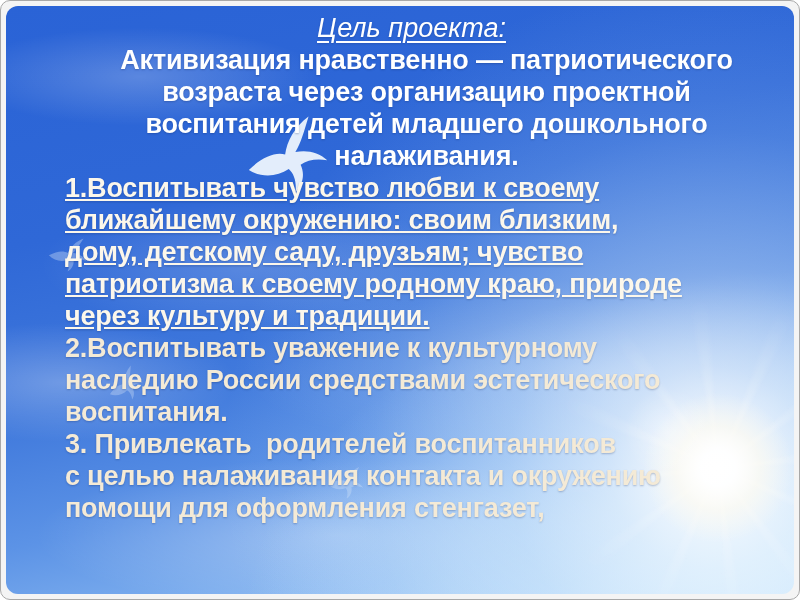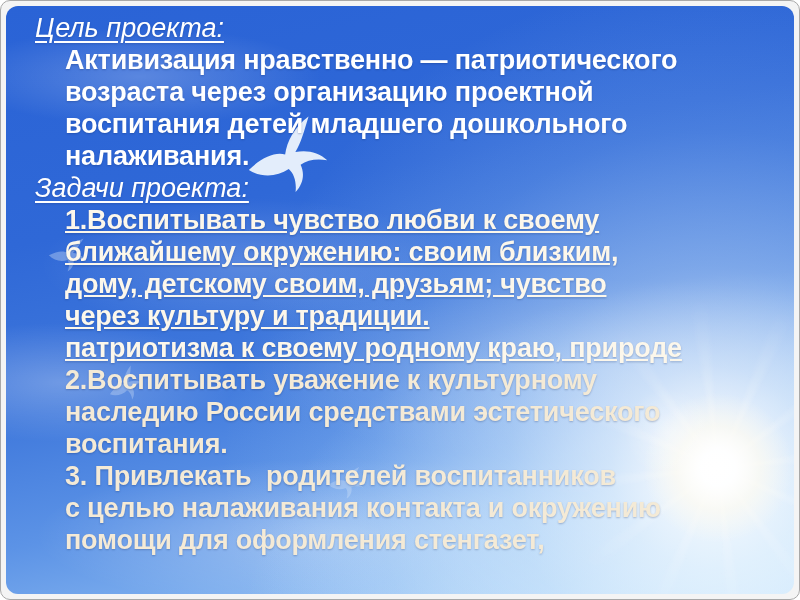--- a/index.html
+++ b/index.html
@@ -84,21 +84,21 @@
     text-underline-offset: 4px;
     color: var(--text_white, #ffffff);
     text-shadow: 0 1px 2px rgba(15,35,90,0.25);
   }
   .b {
     font-weight: 700;
     letter-spacing: -0.2px;
     text-shadow: 0 1px 2px rgba(15,35,90,0.28);
     margin-left: 30px;
   }
-  .t0 { color: var(--text_white, #ffffff); }
+  .t0 { color: var(--text_white, #ffffff); text-align: center; }
   .t1 { color: var(--text_warm, #fcf7eb); text-decoration: underline; }
   .t2 { color: var(--text_cream, #f4ead6); }
 </style>
 </head>
 <body>
 
 <div class="frame">
   <div class="slide">
 
     <div class="sun-rays"></div>
@@ -125,26 +125,25 @@
         <path d="M12 66 C28 52 44 47 55 51 C58 36 68 20 85 9 C79 25 74 39 67 49 C80 47 94 51 103 61 C91 58 80 59 72 64 C76 74 74 86 64 95 C66 84 64 74 58 68 C44 76 26 76 12 66 Z"></path>
       </svg>
     </div>
 
     <div class="text-block">
       <div class="line h t0">Цель проекта:</div>
       <div class="line b t0">Активизация нравственно — патриотического</div>
       <div class="line b t0">возраста через организацию проектной</div>
       <div class="line b t0">воспитания детей младшего дошкольного</div>
       <div class="line b t0">налаживания.</div>
-      <div class="line h t0">Задачи проекта:</div>
       <div class="line b t1">1.Воспитывать чувство любви к своему</div>
       <div class="line b t1">ближайшему окружению: своим близким,</div>
-      <div class="line b t1">дому, детскому своим, друзьям; чувство</div>
+      <div class="line b t1">дому, детскому саду, друзьям; чувство</div>
+      <div class="line b t1">патриотизма к своему родному краю, природе</div>
       <div class="line b t1">через культуру и традиции.</div>
-      <div class="line b t1">патриотизма к своему родному краю, природе</div>
       <div class="line b t2">2.Воспитывать уважение к культурному</div>
       <div class="line b t2">наследию России средствами эстетического</div>
       <div class="line b t2">воспитания.</div>
       <div class="line b t2">3. Привлекать  родителей воспитанников</div>
       <div class="line b t2">с целью налаживания контакта и окружению</div>
       <div class="line b t2">помощи для оформления стенгазет,</div>
     </div>
 
   </div>
 </div>

